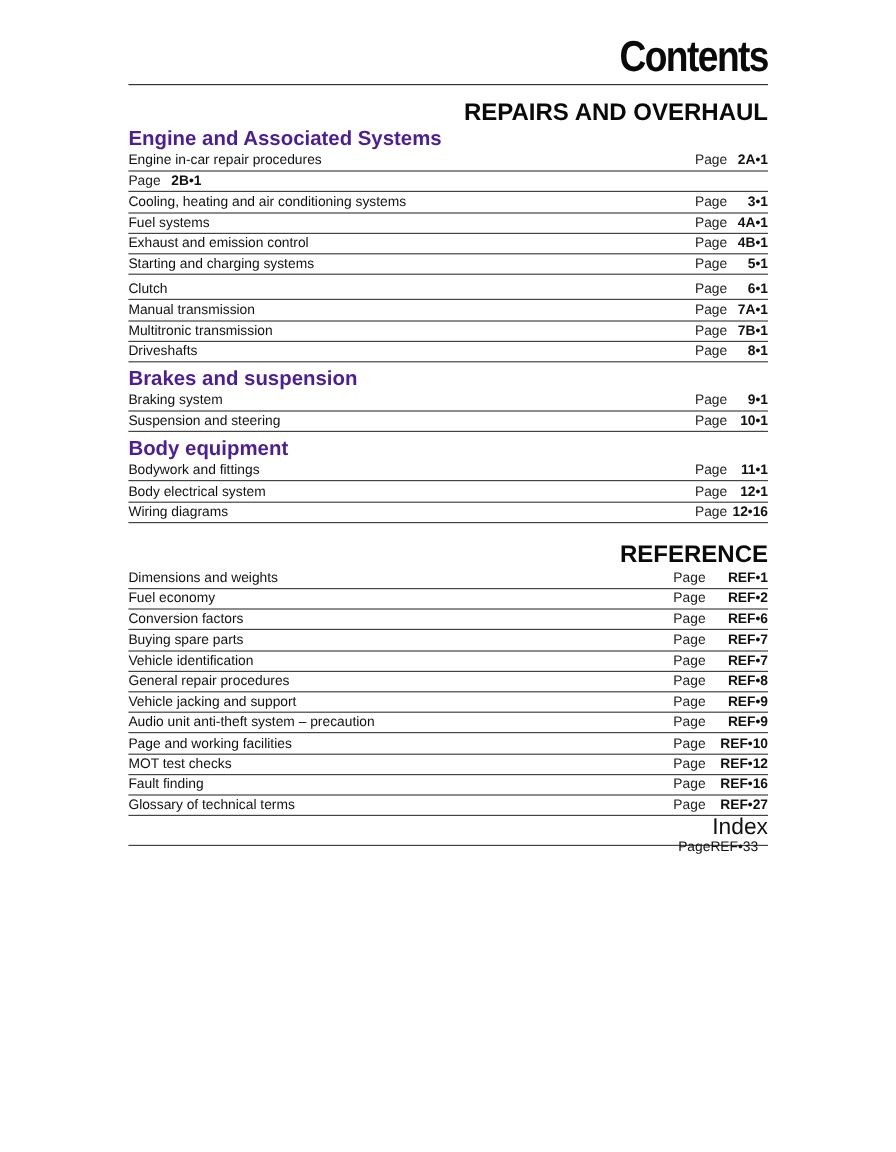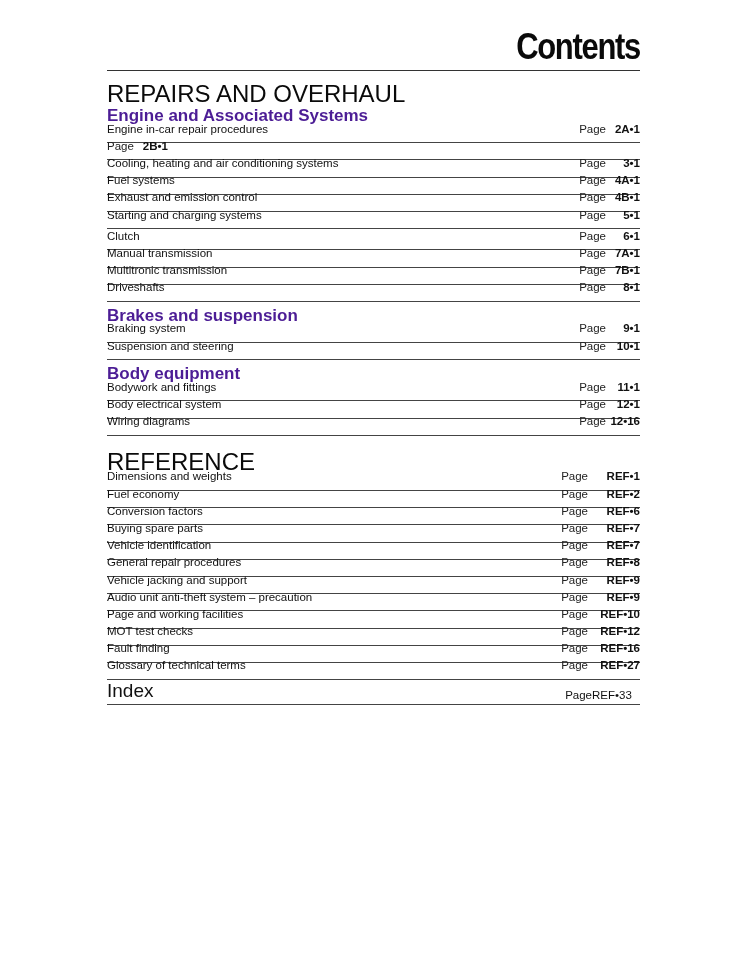--- a/index.html
+++ b/index.html
@@ -2,34 +2,34 @@
 <html><head>
 <meta charset="utf-8">
 <style>
   html, body { margin: 0; padding: 0; background: #ffffff; }
   body { width: 747px; height: 960px; position: relative; overflow: hidden;
          font-family: "Liberation Sans", sans-serif; color: #111; }
   .page-title { position: absolute; right: 107px; top: 26px; font-size: 36px; font-weight: bold;
                 letter-spacing: -1.5px; transform: scaleX(0.86); transform-origin: right top; color: #0a0a0a; }
   .title-rule { position: absolute; left: 107px; width: 533px; top: 70px; height: 0; border-top: 1.5px solid #333; }
   .content { position: absolute; left: 107px; top: 82px; width: 533px; }
-  .part-heading { font-size: 24px; font-weight: normal; line-height: 24px; margin: 0; color: #0a0a0a; }
+  .part-heading { font-size: 20px; font-weight: bold; line-height: 24px; margin: 0; color: #0a0a0a; text-align: right; }
   .section-heading { font-size: 17px; line-height: 20px; margin: 0; color: #4c1d95; }
-  .entry { display: flex; justify-content: space-between; align-items: center; height: 17.2px;
-           border-bottom: 1.5px solid #444; font-size: 11.5px; line-height: 14px; box-sizing: border-box; padding-bottom: 11px; }
+  .entry { display: flex; justify-content: space-between; align-items: flex-end; height: 17.2px;
+           border-bottom: 1.5px solid #444; font-size: 11.5px; line-height: 14px; box-sizing: border-box; padding-bottom: 1px; }
   .entry .label { color: #111; }
   .entry .page-ref { display: flex; align-items: flex-end; }
   .entry .page-word { color: #222; }
   .entry .page-num { font-weight: bold; text-align: right; margin-left: 4px; }
   .sec-eng .page-num, .sec-trans .page-num, .sec-brakes .page-num, .sec-body .page-num { min-width: 30px; }
   .sec-ref .page-num, .index-row .page-num { min-width: 48px; }
   .gap-sm { height: 4px; }
   .gap-lg { height: 14px; }
   .index-row { display: flex; justify-content: space-between; align-items: flex-end; height: 25px;
-               border-bottom: 1.5px solid #444; box-sizing: border-box; padding-bottom: 3px; }
+               border-bottom: 1.5px solid #444; box-sizing: border-box; padding-bottom: 3px; flex-direction: column; }
   .index-row .label { font-size: 19px; line-height: 20px; }
   .index-row .page-ref { display: flex; align-items: flex-end; font-size: 11.5px; }
 </style>
 </head>
 <body>
 
 <div class="page-title">Contents</div>
 <div class="title-rule"></div>
 
 <div class="content">

